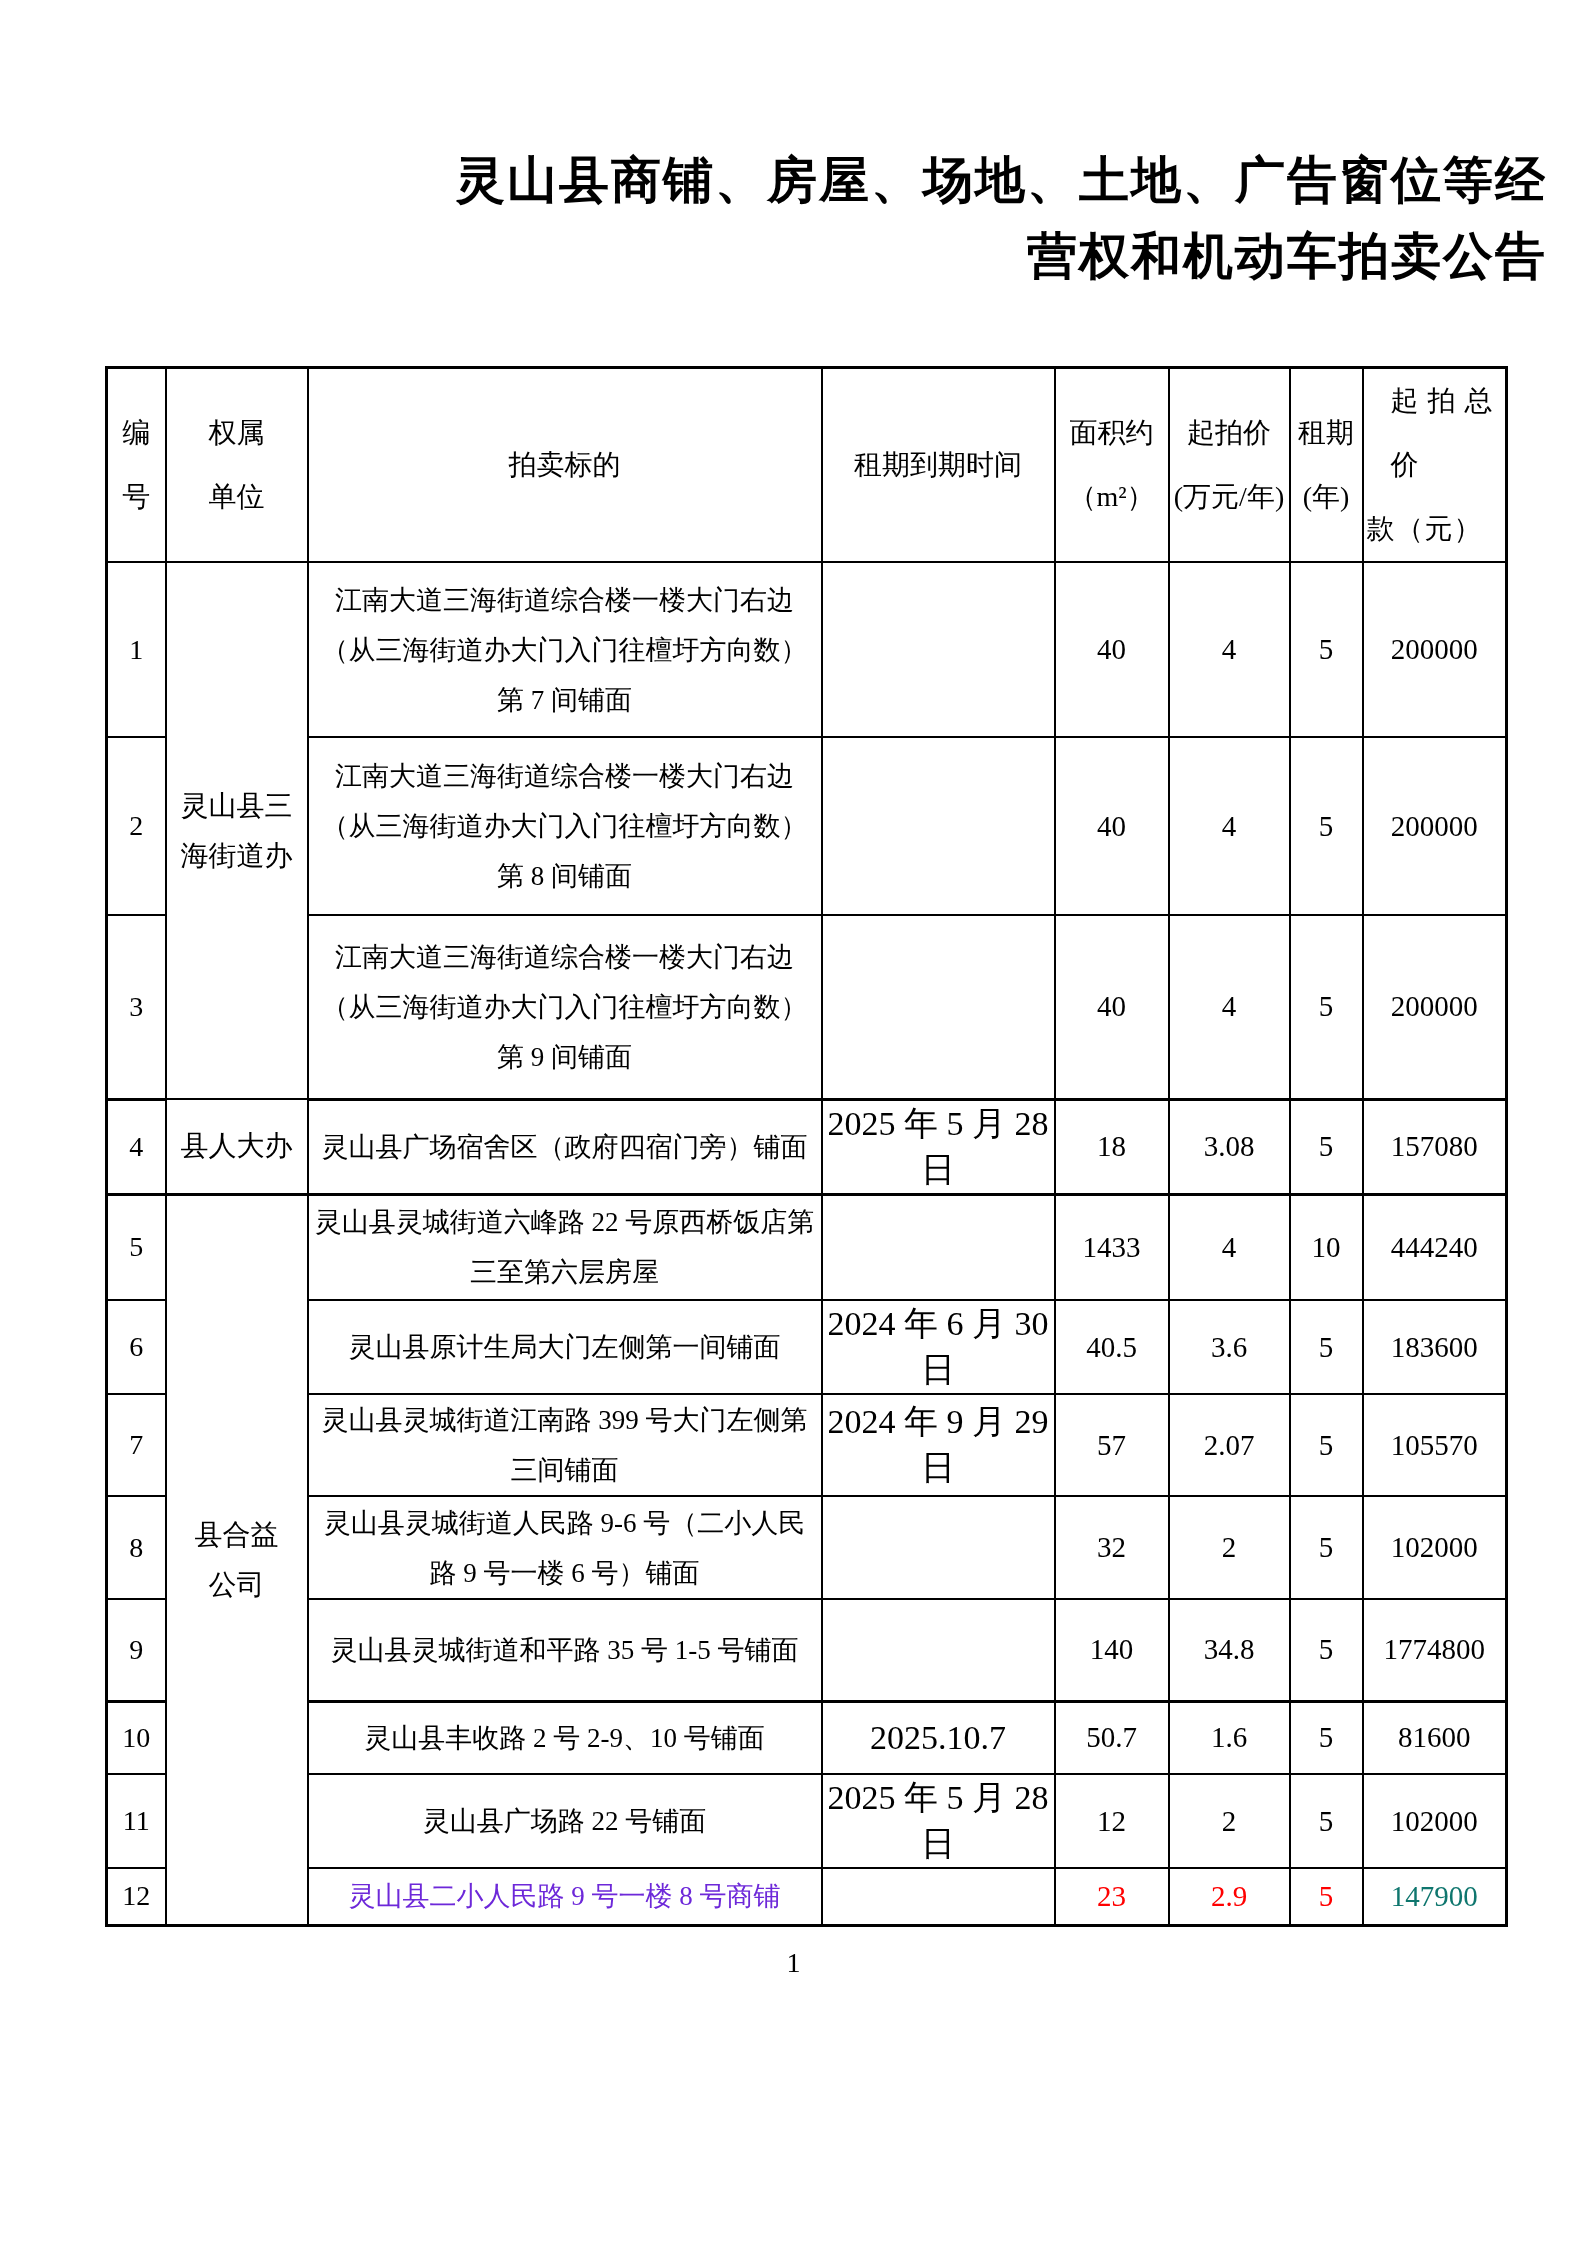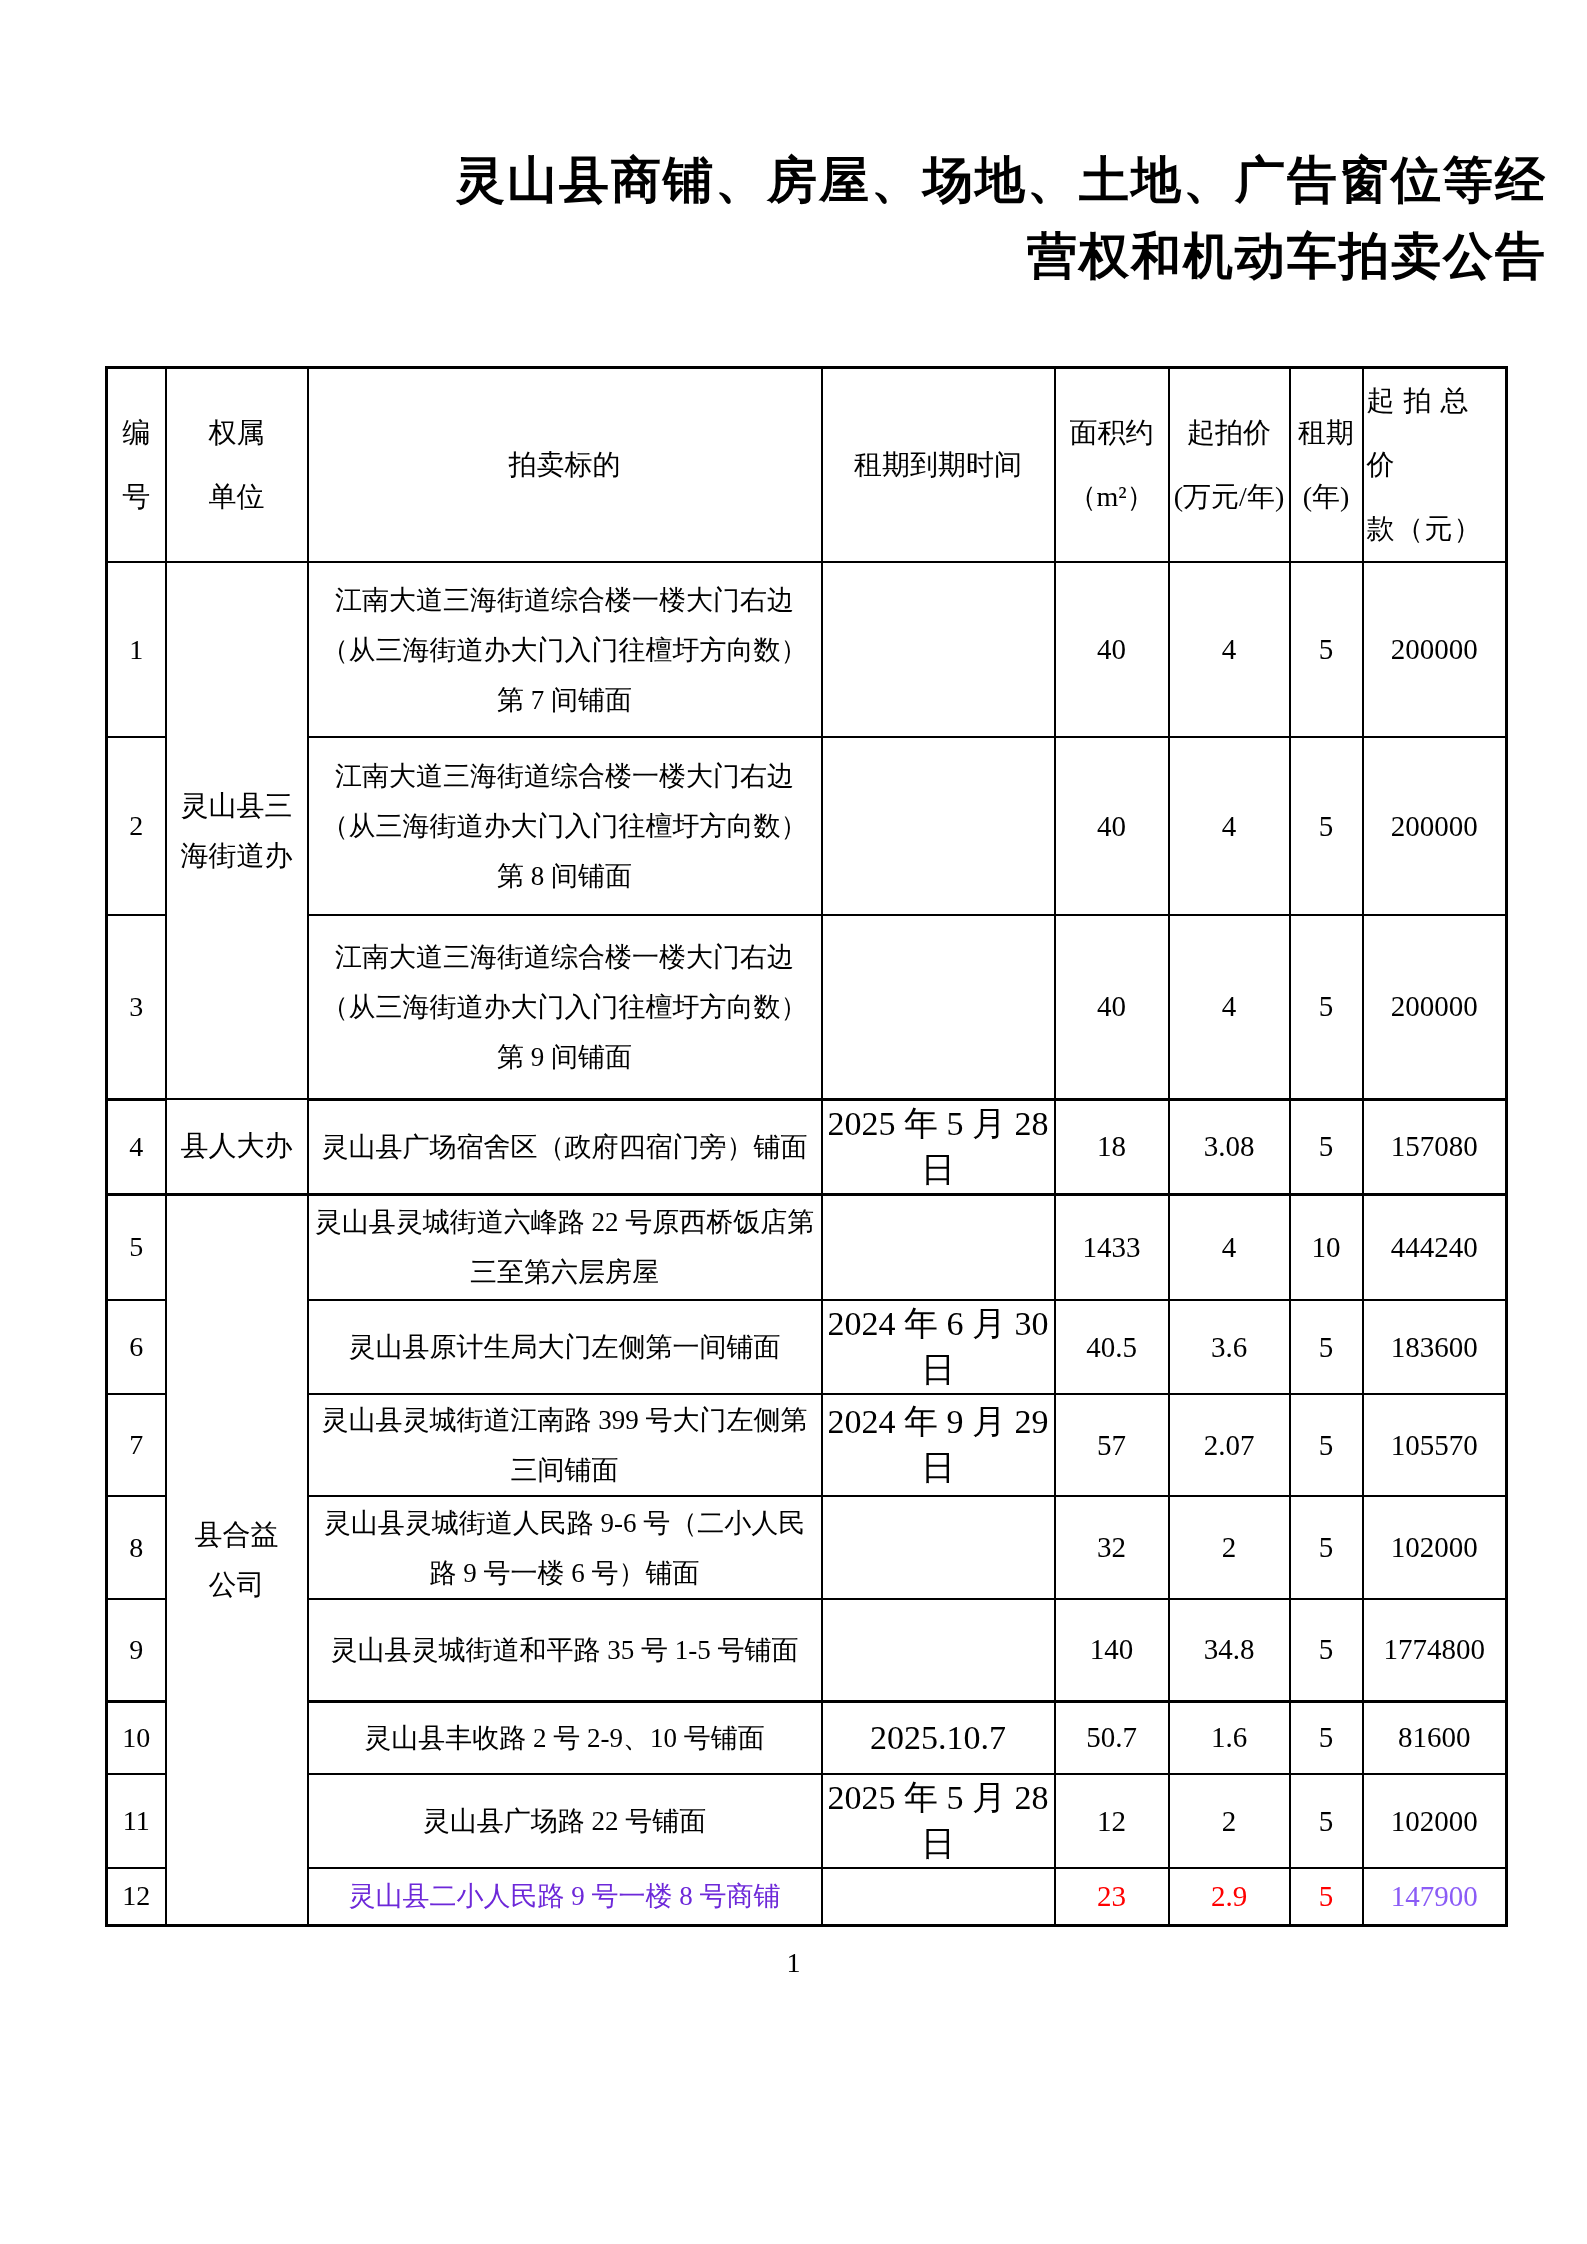--- a/index.html
+++ b/index.html
@@ -47,21 +47,21 @@
     border: 2px solid #000;
     padding: 0;
     text-align: center;
     vertical-align: middle;
     overflow: hidden;
   }
   thead tr { height: 156px; }
   th { font-weight: normal; }
   .th2 span { display: block; line-height: 64px; }
   .th-total { text-align: left; padding-left: 3px; }
-  .th-total .sp1 { letter-spacing: 9px; }
+  .th-total .sp1 { letter-spacing: 9px; margin-left: 24px; }
   .th-total .sp2 { letter-spacing: 1px; }
   tbody tr:nth-child(1)  { height: 175px; }
   tbody tr:nth-child(2)  { height: 178px; }
   tbody tr:nth-child(3)  { height: 184px; }
   tbody tr:nth-child(4)  { height: 75px; }
   tbody tr:nth-child(5)  { height: 106px; }
   tbody tr:nth-child(6)  { height: 70px; }
   tbody tr:nth-child(7)  { height: 102px; }
   tbody tr:nth-child(8)  { height: 103px; }
   tbody tr:nth-child(9)  { height: 102px; }
@@ -239,20 +239,20 @@
           <td class="c-term">5</td>
           <td class="c-total">102000</td>
         </tr>
         <tr>
           <td class="c-no">12</td>
           <td class="c-subject" style="color: #6d28d9;">灵山县二小人民路 9 号一楼 8 号商铺</td>
           <td class="c-expiry" style="color: rgb(255, 0, 0);"></td>
           <td class="c-area" style="color: rgb(255, 0, 0);">23</td>
           <td class="c-price" style="color: rgb(255, 0, 0);">2.9</td>
           <td class="c-term" style="color: rgb(255, 0, 0);">5</td>
-          <td class="c-total" style="color: #8b5cf6; margin-left: 30px;">147900</td>
+          <td class="c-total" style="color: #0f766e; margin-left: 30px;">147900</td>
         </tr>
       </tbody>
   </table>
 
   <div class="page-num">1</div>
 
 </div>
 
 </body></html>

